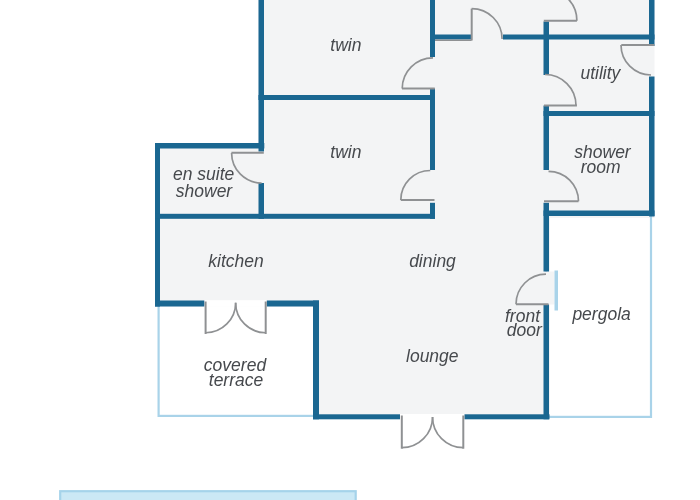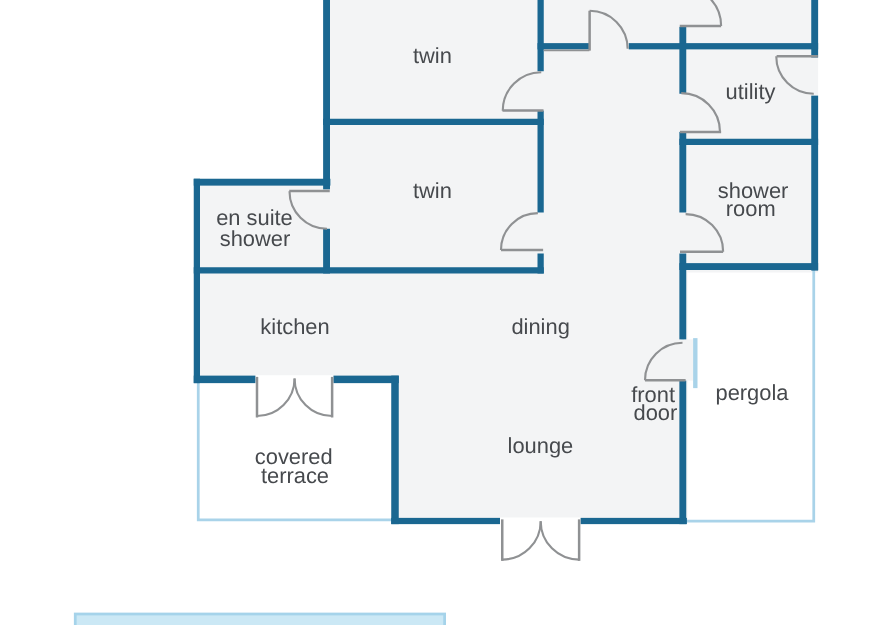--- a/index.html
+++ b/index.html
@@ -1,16 +1,16 @@
 <!DOCTYPE html>
 <html><head>
 <meta charset="utf-8">
 <style>
   html,body{margin:0;padding:0;background:#ffffff;}
-  #c{width:700px;height:500px;position:relative;overflow:hidden;}
+  #c{width:700px;height:500px;position:relative;overflow:hidden;font-style:italic;}
   svg{display:block;}
   text{font-family:"Liberation Sans",sans-serif;fill:#46494d;letter-spacing:0px;}
 </style>
 </head>
 <body>
 <div id="c">
 <svg width="700" height="500" viewBox="0 0 700 500">
   <rect x="0" y="0" width="700" height="500" fill="#ffffff"></rect>
 
   <g fill="#f3f4f5">

